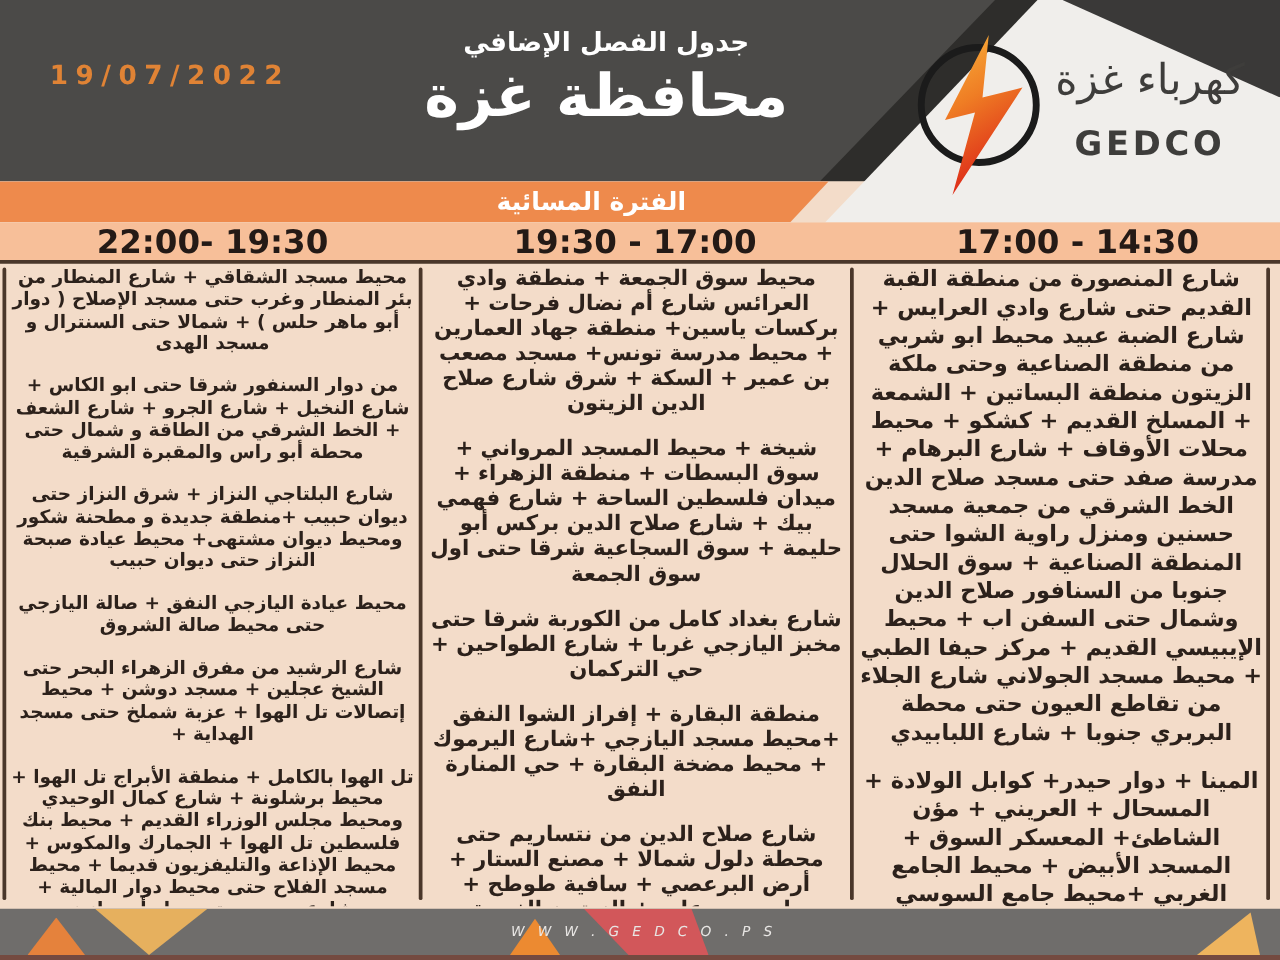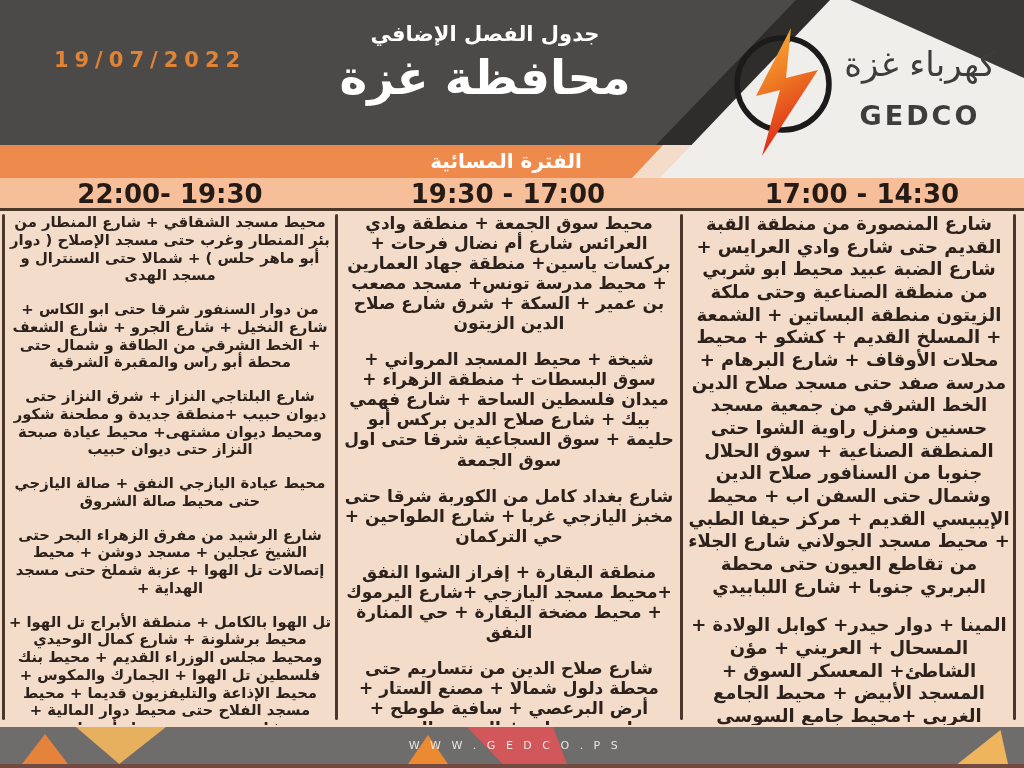--- a/index.html
+++ b/index.html
@@ -6,54 +6,54 @@
   #poster{position:relative;width:1024px;height:768px;overflow:hidden;
           font-family:"DejaVu Sans",sans-serif;background:#f3dcc9;margin:0 auto;}
   
   .header{position:absolute;top:0;left:0;width:1024px;height:145px;background:#4b4a48;}
   .diag-stripe{position:absolute;top:0;left:600px;width:260px;height:145px;background:#2e2d2b;
                clip-path:polygon(196px 0,232px 0,92px 145px,56px 145px);}
   .logo-panel{position:absolute;top:0;left:640px;width:384px;height:178px;background:#f0eeeb;
               clip-path:polygon(190px 0,384px 0,384px 178px,20px 178px);}
   .corner-tri{position:absolute;top:0;left:850px;width:174px;height:78px;background:#3a3938;
               clip-path:polygon(0 0,100% 0,100% 100%);}
-  .hdr-left{position:absolute;top:48px;left:30px;width:240px;text-align:center;}
+  .hdr-left{position:absolute;top:48px;left:16px;width:240px;text-align:center;}
   .hdr-date{color:#e08335;font-size:21px;font-weight:bold;letter-spacing:6px;white-space:nowrap;}
   .hdr-day{color:#fff;font-size:27px;font-weight:bold;margin-top:10px;}
   .hdr-center{position:absolute;top:22px;left:290px;width:390px;text-align:center;direction:rtl;}
   .hdr-sub{color:#fff;font-size:21px;font-weight:bold;}
   .hdr-title{color:#fff;font-size:47px;font-weight:bold;margin-top:4px;}
   .logo-svg{position:absolute;top:14px;left:728px;}
   .logo-text{position:absolute;top:44px;left:835px;width:170px;text-align:center;color:#3e3d3b;}
   .logo-ar{font-size:34px;font-weight:normal;direction:rtl;}
   .logo-en{font-size:27px;font-weight:bold;letter-spacing:3px;margin-top:16px;}
   
   .banner{position:absolute;top:145px;left:0;width:700px;height:33px;background:#ee8a4c;
           clip-path:polygon(0 0,663px 0,632px 33px,0 33px);}
   .banner-label{position:absolute;top:149px;left:0;width:946px;text-align:center;
-                color:#fff;font-size:20px;font-weight:bold;direction:rtl;padding-left:33px;}
+                color:#fff;font-size:20px;font-weight:bold;direction:rtl;}
   .time-row{position:absolute;top:178px;left:0;width:1024px;height:30px;background:#f7bf99;}
   .time-cell{position:absolute;top:179px;width:280px;text-align:center;color:#241a16;
              font-size:26px;font-weight:600;white-space:nowrap;}
   .time-left{left:30px;}  .time-mid{left:368px;}  .time-right{left:722px;}
   
   .table-bg{position:absolute;top:208px;left:0;width:1024px;height:520px;background:#f3dcc9;}
   .hline{position:absolute;top:208px;left:0;width:1024px;height:3px;background:#4a372a;}
   .vline{position:absolute;top:214px;width:3px;height:506px;background:#4a372a;border-radius:2px;}
   .v0{left:2px;} .v1{left:335px;} .v2{left:680px;} .v3{left:1013px;}
   .col{position:absolute;top:213px;height:512px;overflow:hidden;direction:rtl;text-align:center;
        color:#2c211b;font-weight:bold;}
   .col p{margin:0 0 16px 0;}
   .col-left {left:8px;  width:324px;font-size:14.8px;line-height:1.2;}
   .col-mid  {left:344px;width:330px;font-size:17px;  line-height:1.18;}
   .col-right{left:688px;width:322px;font-size:18px;  line-height:1.26;}
   
   .footer{position:absolute;top:727px;left:0;width:1024px;height:37px;background:#6f6d6b;}
   .website{position:absolute;top:739px;left:365px;width:300px;text-align:center;color:#e8e6e4;
-           font-size:11px;letter-spacing:3.5px;white-space:nowrap;}
+           font-size:11px;letter-spacing:3.5px;white-space:nowrap;font-style:italic;}
   .decor{position:absolute;}
   .tri-up-1{top:7px;left:22px;width:46px;height:30px;background:#e5823c;
             clip-path:polygon(50% 0,100% 100%,0 100%);}
   .tri-down{top:0;left:76px;width:90px;height:37px;background:#e6b05e;
             clip-path:polygon(0 0,100% 0,48% 100%);}
   .tri-up-2{top:8px;left:408px;width:40px;height:29px;background:#ec8a31;
             clip-path:polygon(50% 0,100% 100%,0 100%);}
   .quad-red{top:0;left:465px;width:105px;height:37px;background:#d2575a;
             clip-path:polygon(2% 0,84% 0,97% 100%,36% 100%);}
   .tri-yel{top:0;left:950px;width:58px;height:37px;background:#eeb45e;

